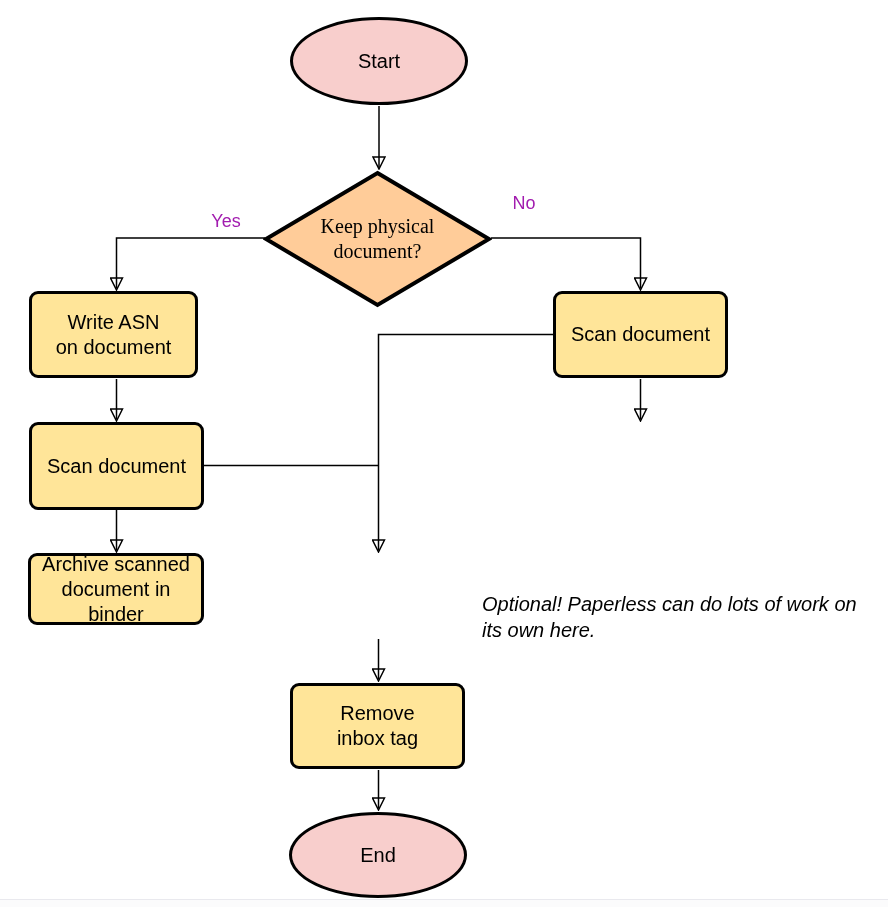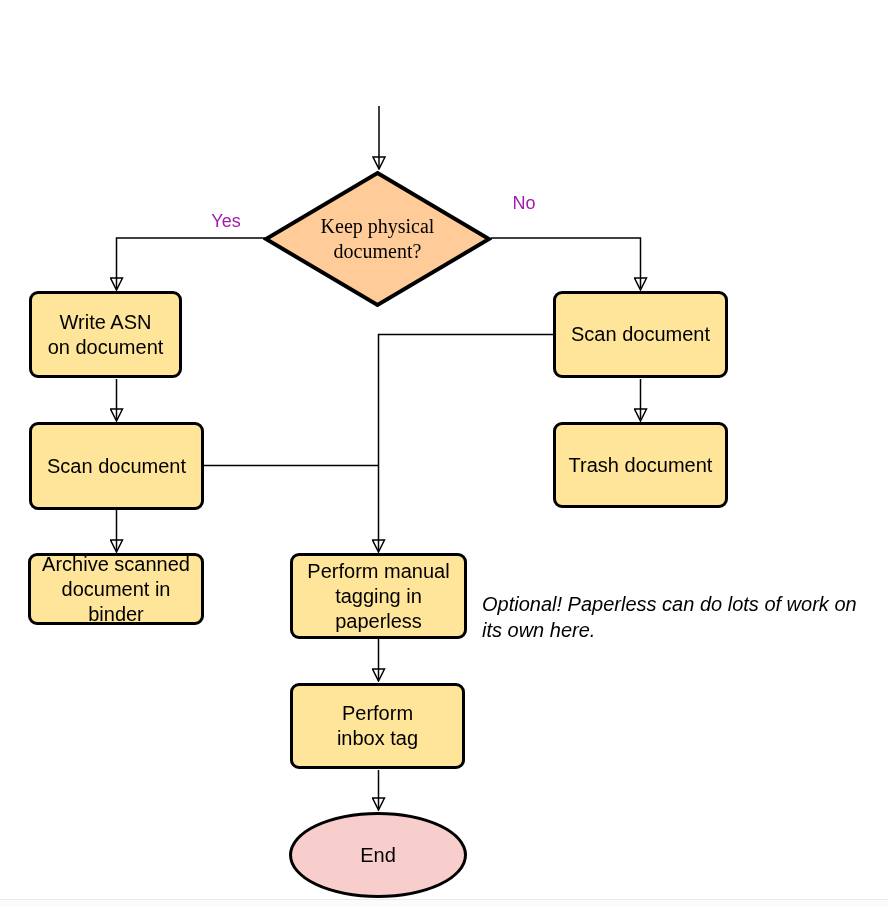--- a/index.html
+++ b/index.html
@@ -120,66 +120,61 @@
     <path d="M491,238 L640.5,238 L640.5,288" marker-end="url(#arrow)"></path>
     <path d="M116.5,379 L116.5,419" marker-end="url(#arrow)"></path>
     <path d="M116.5,510 L116.5,550" marker-end="url(#arrow)"></path>
     <path d="M640.5,379 L640.5,419" marker-end="url(#arrow)"></path>
     <path d="M553,334.5 L378.5,334.5 L378.5,550" marker-end="url(#arrow)"></path>
     <path d="M204,465.5 L378.5,465.5"></path>
     <path d="M378.5,639 L378.5,679" marker-end="url(#arrow)"></path>
     <path d="M378.5,770 L378.5,808" marker-end="url(#arrow)"></path>
   </svg>
 
+  <div class="node terminal" style="left:290px;top:17px;width:178px;height:88px">
+    <span>Start</span>
+  </div>
 
   <div class="decision-wrap" style="left:263px;top:170px;width:229px;height:138px">
     <svg width="229" height="138" viewBox="0 0 229 138">
       <polygon class="decision-shape" points="114.5,3 226,69 114.5,135 3,69"></polygon>
     </svg>
     <div class="decision-label">Keep physical
 document?</div>
   </div>
 
   <div class="edge-label" style="left:203px;top:211px;width:46px">Yes</div>
   <div class="edge-label" style="left:501px;top:193px;width:46px">No</div>
 
-  <div class="node process" style="left:29px;top:291px;width:153px;height:87px">
+  <div class="node process" style="left:29px;top:291px;width:169px;height:87px">
     <span>Write ASN
 on document</span>
   </div>
 
   <div class="node process" style="left:29px;top:422px;width:175px;height:88px">
     <span>Scan document</span>
   </div>
 
   <div class="node process" style="left:28px;top:553px;width:176px;height:72px">
     <span>Archive scanned
 document in
 binder</span>
   </div>
 
   <div class="node process" style="left:553px;top:291px;width:175px;height:87px">
     <span>Scan document</span>
   </div>
 
-  <div class="node process" style="left:553px;top:422px;width:175px;height:86px">
-    <span>Trash document</span>
-  </div>
 
-  <div class="node process" style="left:290px;top:553px;width:177px;height:86px">
-    <span>Perform manual
-tagging in
-paperless</span>
-  </div>
 
   <div class="annotation">Optional! Paperless can do lots of work on
 its own here.</div>
 
   <div class="node process" style="left:290px;top:683px;width:175px;height:86px">
-    <span>Perform
+    <span>Remove
 inbox tag</span>
   </div>
 
   <div class="node terminal" style="left:289px;top:812px;width:178px;height:86px">
     <span>End</span>
   </div>
 
   <div class="footer-line"></div>
   <div class="footer-area"></div>
 

